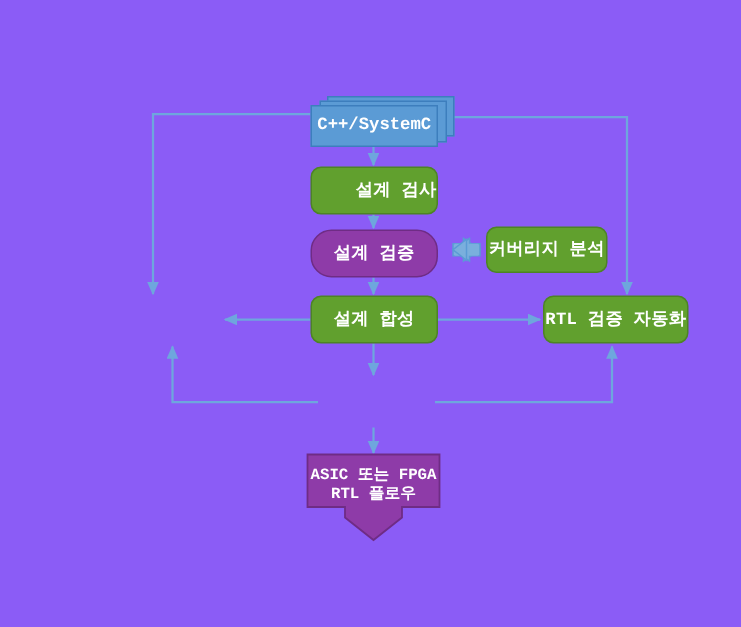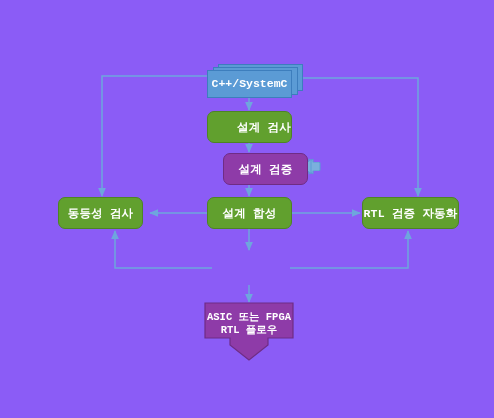--- a/index.html
+++ b/index.html
@@ -153,28 +153,28 @@
     <div class="sheet s2" style="left:6px; top:3px; width:85px; height:28px;"></div>
     <div class="front" style="left:0px; top:6px; width:85px; height:28px;">
       <span class="l1 nowrap">C++/SystemC</span>
     </div>
   </div>
 
   <div class="node green" style="left:207px; top:111px; width:85px; height:32px;justify-content:flex-end;">
     <span class="nowrap">설계 검사</span>
   </div>
 
-  <div class="node purple" style="left:223px; top:153px; width:85px; height:32px;">
+  <div class="node purple" style="left:207px; top:153px; width:85px; height:32px;border-radius:14px;">
     <span class="nowrap">설계 검증</span>
   </div>
 
+  <div class="node green" style="left:324px; top:151px; width:81px; height:31px;">
+    <span class="nowrap">커버리지 분석</span>
+  </div>
 
-  <div class="node green" style="left:58px; top:197px; width:85px; height:32px;">
-    <span class="nowrap">동등성 검사</span>
-  </div>
 
   <div class="node green" style="left:362px; top:197px; width:97px; height:32px;">
     <span class="nowrap">RTL 검증 자동화</span>
   </div>
 
   <div class="node green" style="left:207px; top:197px; width:85px; height:32px;">
     <span class="nowrap">설계 합성</span>
   </div>
 
 

